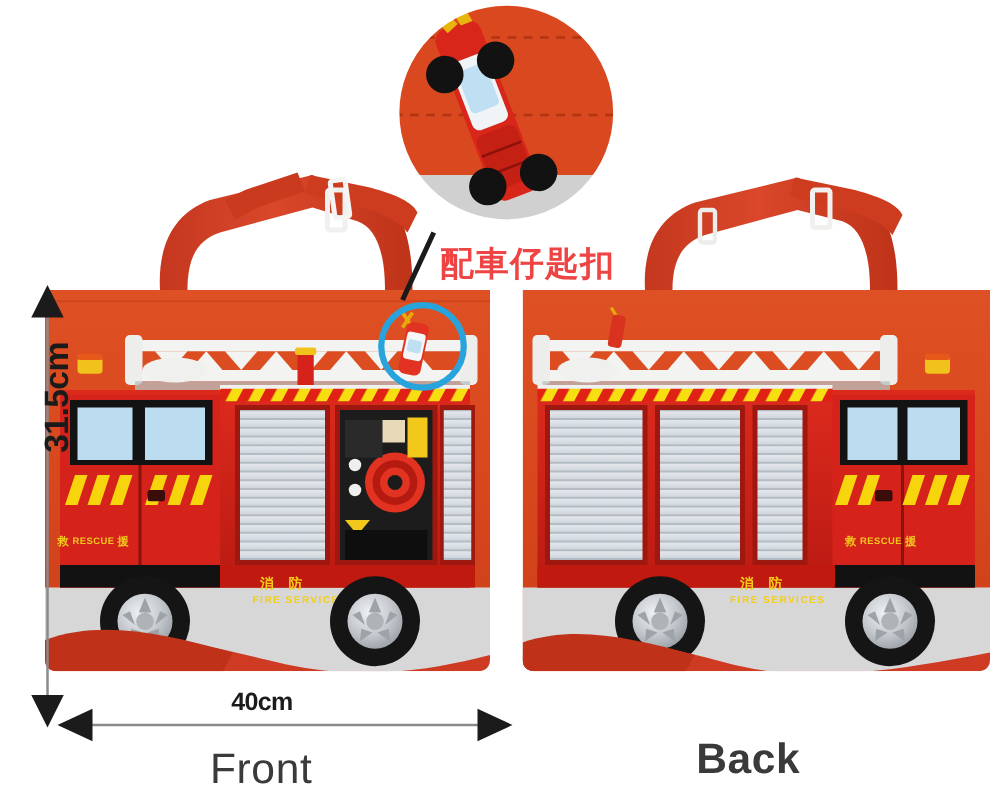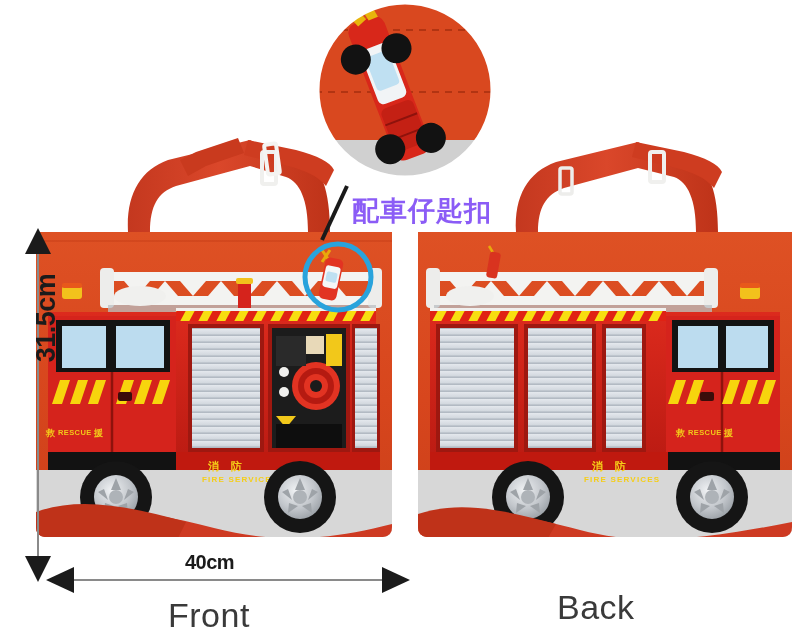--- a/index.html
+++ b/index.html
@@ -48,29 +48,29 @@
   }
   .face-label {
     position: absolute;
     font-size: 34px;
     font-weight: 400;
     color: #3a3a3a;
     letter-spacing: 0.5px;
     white-space: nowrap;
   }
   .face-label.front { left: 168px; top: 596px; }
-  .face-label.back  { left: 557px; top: 588px; }
+  .face-label.back  { left: 557px; top: 588px; font-weight: bold; }
 
   .callout-text {
     position: absolute;
     left: 352px;
     top: 193px;
     font-size: 27px;
     font-weight: 700;
-    color: #8b5cf6;
+    color: #ef4444;
     letter-spacing: 1px;
     white-space: nowrap;
     font-family: "DejaVu Sans", "Liberation Sans", sans-serif;
   }
 
   
   .layer-art   { z-index: 1; }
   .layer-annot { z-index: 5; }
   .layer-text  { z-index: 6; }
 </style>

